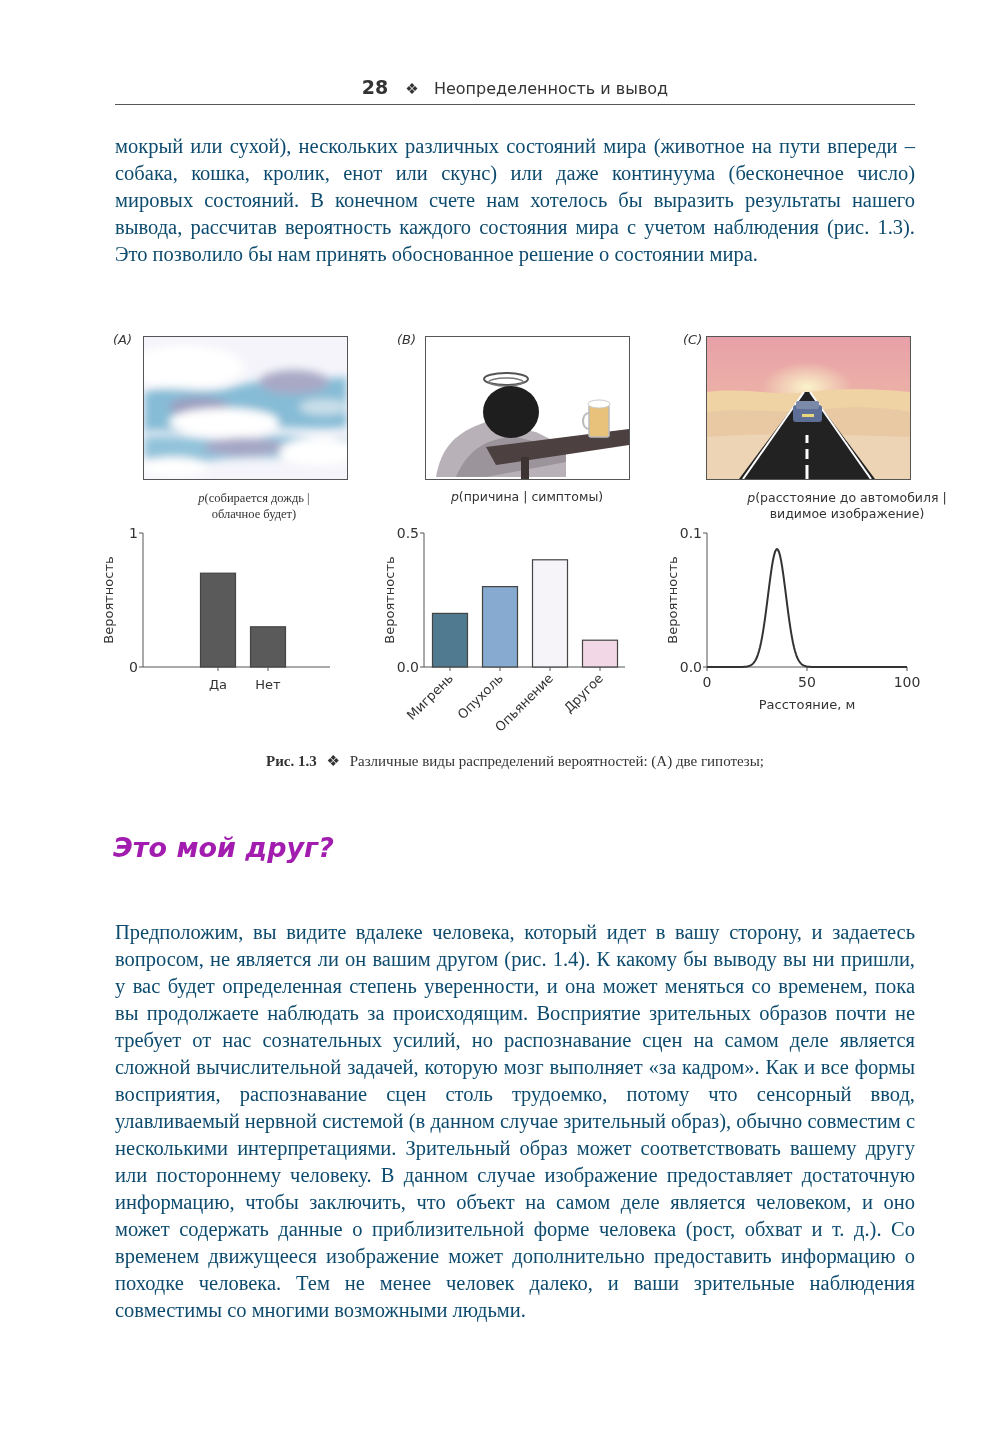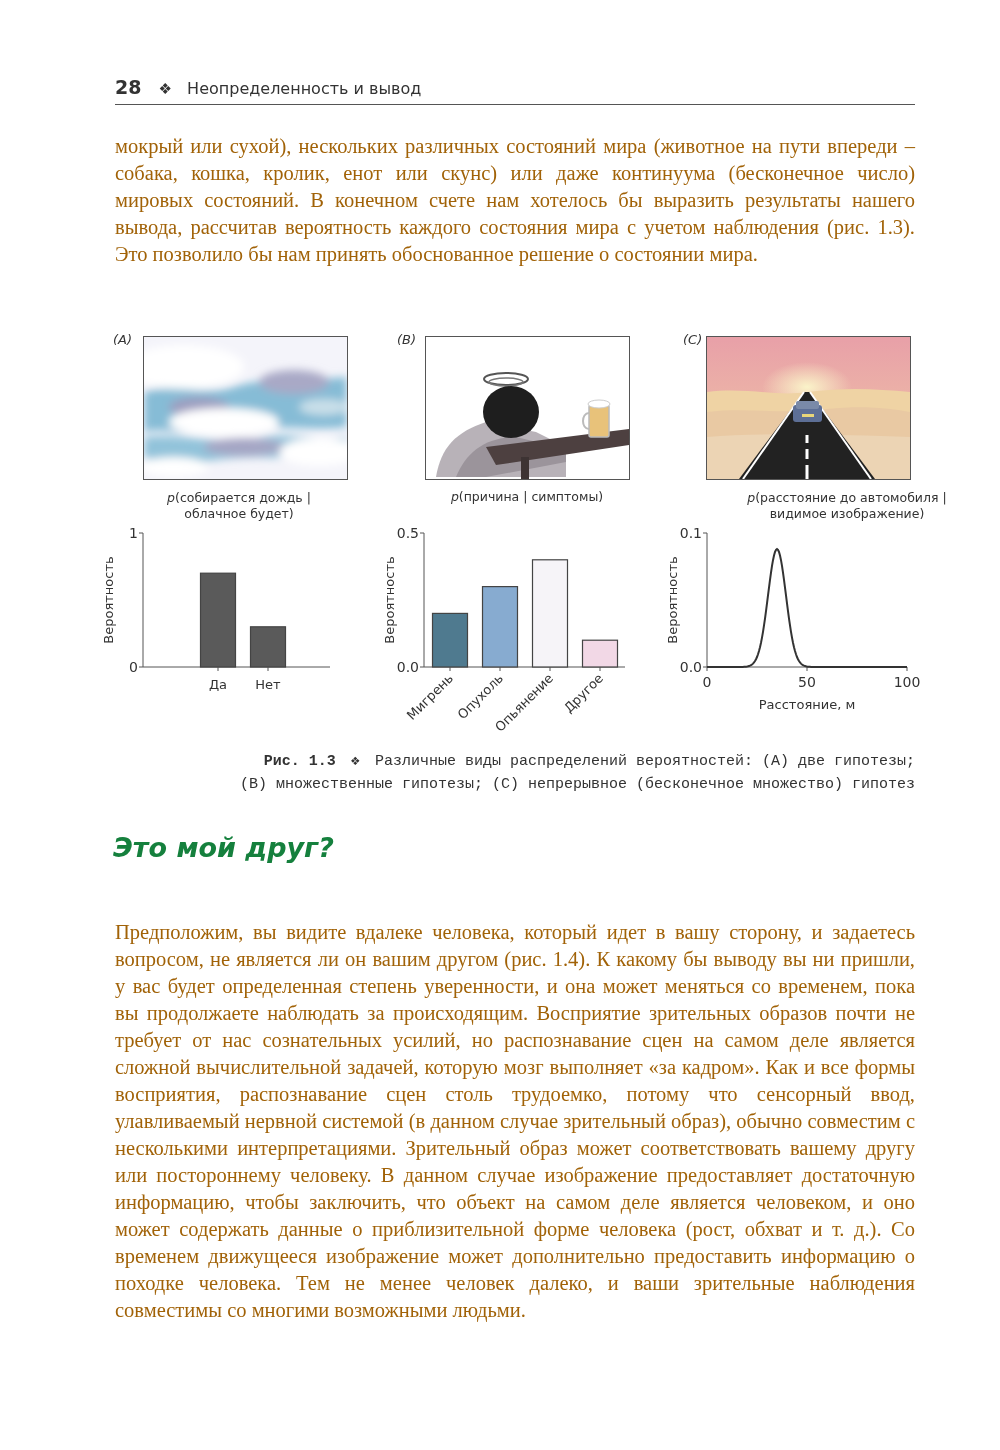--- a/index.html
+++ b/index.html
@@ -1,30 +1,30 @@
 <!DOCTYPE html>
 <html><head>
 <meta charset="utf-8">
 <style>
   html, body { margin: 0; padding: 0; background: #ffffff; }
   body { width: 1000px; height: 1450px; position: relative; overflow: hidden; color: #2a2a2a; }
-  .header { position: absolute; left: 115px; top: 76px; width: 800px; height: 28px; border-bottom: 1px solid #555; font-family: "DejaVu Sans", sans-serif; }
+  .header { position: absolute; left: 115px; top: 76px; width: 800px; height: 28px; border-bottom: 1px solid #555; font-family: "DejaVu Sans", sans-serif; text-align: center; }
   .header .pnum { font-size: 19px; font-weight: bold; color: #333; }
   .header .orn { font-size: 15px; margin: 0 10px 0 12px; color: #333; }
   .header .title { font-size: 16px; color: #333; }
-  .para { position: absolute; left: 115px; width: 800px; font-family: "Liberation Serif", serif; font-size: 20.5px; line-height: 27px; text-align: justify; color: #a16207; }
+  .para { position: absolute; left: 115px; width: 800px; font-family: "Liberation Serif", serif; font-size: 20.5px; line-height: 27px; text-align: justify; color: #0c4a6e; }
   .para p { margin: 0; text-indent: 0; }
   .panel-label { position: absolute; font-family: "DejaVu Sans", sans-serif; font-size: 13px; color: #333; font-style: italic; }
   .pic { position: absolute; width: 203px; height: 142px; border: 1px solid #555; overflow: hidden; }
   .cap-small { position: absolute; width: 260px; text-align: center; font-family: "DejaVu Sans", sans-serif; font-size: 12.5px; line-height: 16px; color: #333; }
   .cap-small i { font-style: italic; }
   svg text { font-family: "DejaVu Sans", sans-serif; fill: #333; }
-  .fig-caption { position: absolute; left: 115px; width: 800px; top: 750px; text-align: right; font-family: Liberation Mono, monospace; font-size: 15px; line-height: 23px; color: #333; }
+  .fig-caption { position: absolute; left: 115px; width: 800px; top: 750px; text-align: center; font-family: Liberation Serif, serif; font-size: 15px; line-height: 23px; color: #333; }
   .fig-caption b { font-weight: bold; }
-  .section-title { position: absolute; left: 113px; top: 832px; font-family: "DejaVu Sans", sans-serif; font-size: 27px; font-weight: bold; font-style: italic; color: #15803d; }
+  .section-title { position: absolute; left: 113px; top: 832px; font-family: "DejaVu Sans", sans-serif; font-size: 27px; font-weight: bold; font-style: italic; color: #a21caf; }
 </style>
 </head>
 <body>
 
 <div class="header">
   <span class="pnum">28</span>
   <span class="orn">❖</span>
   <span class="title">Неопределенность и вывод</span>
 </div>
 
@@ -48,21 +48,21 @@
       <ellipse cx="150" cy="45" rx="35" ry="12" fill="#a9a9c6"></ellipse>
       <ellipse cx="100" cy="110" rx="40" ry="9" fill="#a5a6c4"></ellipse>
       <ellipse cx="40" cy="30" rx="60" ry="22" fill="#ffffff"></ellipse>
       <ellipse cx="80" cy="85" rx="55" ry="14" fill="#ffffff"></ellipse>
       <ellipse cx="175" cy="115" rx="40" ry="14" fill="#ffffff"></ellipse>
       <ellipse cx="30" cy="130" rx="35" ry="10" fill="#ffffff"></ellipse>
       <ellipse cx="180" cy="70" rx="25" ry="8" fill="#c9dfe9"></ellipse>
     </g>
   </svg>
 </div>
-<div class="cap-small" style="left:109px; top:490px;">
+<div class="cap-small" style="left:124px; top:490px;font-family:Liberation Serif, serif;">
   <i>p</i><span>(собирается дождь |</span><br>
   <span>облачное будет)</span>
 </div>
 
 <div class="panel-label" style="left:397px; top:332px;">(B)</div>
 <div class="pic" style="left:425px; top:336px;">
   <svg width="203" height="142" viewBox="0 0 203 142">
     <rect width="203" height="142" fill="#ffffff"></rect>
     <ellipse cx="80" cy="42" rx="22" ry="6" fill="none" stroke="#555" stroke-width="2"></ellipse>
     <ellipse cx="80" cy="45" rx="17" ry="4" fill="none" stroke="#777" stroke-width="1.5"></ellipse>
@@ -175,20 +175,19 @@
     </g>
   <path id="chartC-curve" fill="none" stroke="#333" stroke-width="2" d="M47.00,142.00 L48.00,142.00 L49.00,142.00 L50.00,142.00 L51.00,142.00 L52.00,142.00 L53.00,142.00 L54.00,142.00 L55.00,142.00 L56.00,142.00 L57.00,142.00 L58.00,142.00 L59.00,142.00 L60.00,142.00 L61.00,142.00 L62.00,142.00 L63.00,142.00 L64.00,142.00 L65.00,142.00 L66.00,142.00 L67.00,142.00 L68.00,142.00 L69.00,142.00 L70.00,142.00 L71.00,142.00 L72.00,142.00 L73.00,142.00 L74.00,142.00 L75.00,142.00 L76.00,142.00 L77.00,141.99 L78.00,141.99 L79.00,141.98 L80.00,141.97 L81.00,141.96 L82.00,141.94 L83.00,141.91 L84.00,141.86 L85.00,141.79 L86.00,141.69 L87.00,141.54 L88.00,141.34 L89.00,141.07 L90.00,140.69 L91.00,140.18 L92.00,139.51 L93.00,138.63 L94.00,137.50 L95.00,136.06 L96.00,134.25 L97.00,132.02 L98.00,129.30 L99.00,126.04 L100.00,122.19 L101.00,117.72 L102.00,112.60 L103.00,106.83 L104.00,100.45 L105.00,93.52 L106.00,86.13 L107.00,78.39 L108.00,70.48 L109.00,62.56 L110.00,54.86 L111.00,47.58 L112.00,40.94 L113.00,35.17 L114.00,30.45 L115.00,26.96 L116.00,24.81 L117.00,24.08 L118.00,24.81 L119.00,26.96 L120.00,30.45 L121.00,35.17 L122.00,40.94 L123.00,47.58 L124.00,54.86 L125.00,62.56 L126.00,70.48 L127.00,78.39 L128.00,86.13 L129.00,93.52 L130.00,100.45 L131.00,106.83 L132.00,112.60 L133.00,117.72 L134.00,122.19 L135.00,126.04 L136.00,129.30 L137.00,132.02 L138.00,134.25 L139.00,136.06 L140.00,137.50 L141.00,138.63 L142.00,139.51 L143.00,140.18 L144.00,140.69 L145.00,141.07 L146.00,141.34 L147.00,141.54 L148.00,141.69 L149.00,141.79 L150.00,141.86 L151.00,141.91 L152.00,141.94 L153.00,141.96 L154.00,141.97 L155.00,141.98 L156.00,141.99 L157.00,141.99 L158.00,142.00 L159.00,142.00 L160.00,142.00 L161.00,142.00 L162.00,142.00 L163.00,142.00 L164.00,142.00 L165.00,142.00 L166.00,142.00 L167.00,142.00 L168.00,142.00 L169.00,142.00 L170.00,142.00 L171.00,142.00 L172.00,142.00 L173.00,142.00 L174.00,142.00 L175.00,142.00 L176.00,142.00 L177.00,142.00 L178.00,142.00 L179.00,142.00 L180.00,142.00 L181.00,142.00 L182.00,142.00 L183.00,142.00 L184.00,142.00 L185.00,142.00 L186.00,142.00 L187.00,142.00 L188.00,142.00 L189.00,142.00 L190.00,142.00 L191.00,142.00 L192.00,142.00 L193.00,142.00 L194.00,142.00 L195.00,142.00 L196.00,142.00 L197.00,142.00 L198.00,142.00 L199.00,142.00 L200.00,142.00 L201.00,142.00 L202.00,142.00 L203.00,142.00 L204.00,142.00 L205.00,142.00 L206.00,142.00 L207.00,142.00 L208.00,142.00 L209.00,142.00 L210.00,142.00 L211.00,142.00 L212.00,142.00 L213.00,142.00 L214.00,142.00 L215.00,142.00 L216.00,142.00 L217.00,142.00 L218.00,142.00 L219.00,142.00 L220.00,142.00 L221.00,142.00 L222.00,142.00 L223.00,142.00 L224.00,142.00 L225.00,142.00 L226.00,142.00 L227.00,142.00 L228.00,142.00 L229.00,142.00 L230.00,142.00 L231.00,142.00 L232.00,142.00 L233.00,142.00 L234.00,142.00 L235.00,142.00 L236.00,142.00 L237.00,142.00 L238.00,142.00 L239.00,142.00 L240.00,142.00 L241.00,142.00 L242.00,142.00 L243.00,142.00 L244.00,142.00 L245.00,142.00 L246.00,142.00 L247.00,142.00 "></path>
 <line x1="43" y1="142" x2="47" y2="142" stroke="#555"></line>
     <line x1="43" y1="8" x2="47" y2="8" stroke="#555"></line>
   </svg>
 
 <div class="fig-caption">
   <b>Рис. 1.3</b>
   <span style="margin:0 6px;">❖</span>
   <span>Различные виды распределений вероятностей: (А) две гипотезы;</span><br>
-  <span>(В) множественные гипотезы; (С) непрерывное (бесконечное множество) гипотез</span>
 </div>
 
 <div class="section-title">Это мой друг?</div>
 
 <div class="para" style="top:879px;margin-top:40px;">
   <p>Предположим, вы видите вдалеке человека, который идет в вашу сторону, и задаетесь вопросом, не является ли он вашим другом (рис. 1.4). К какому бы выводу вы ни пришли, у вас будет определенная степень уверенности, и она может меняться со временем, пока вы продолжаете наблюдать за происходящим. Восприятие зрительных образов почти не требует от нас сознательных усилий, но распознавание сцен на самом деле является сложной вычислительной задачей, которую мозг выполняет «за кадром». Как и все формы восприятия, распознавание сцен столь трудоемко, потому что сенсорный ввод, улавливаемый нервной системой (в данном случае зрительный образ), обычно совместим с несколькими интерпретациями. Зрительный образ может соответствовать вашему другу или постороннему человеку. В данном случае изображение предоставляет достаточную информацию, чтобы заключить, что объект на самом деле является человеком, и оно может содержать данные о приблизительной форме человека (рост, обхват и т. д.). Со временем движущееся изображение может дополнительно предоставить информацию о походке человека. Тем не менее человек далеко, и ваши зрительные наблюдения совместимы со многими возможными людьми.</p>
 </div>
 
 </body></html>

